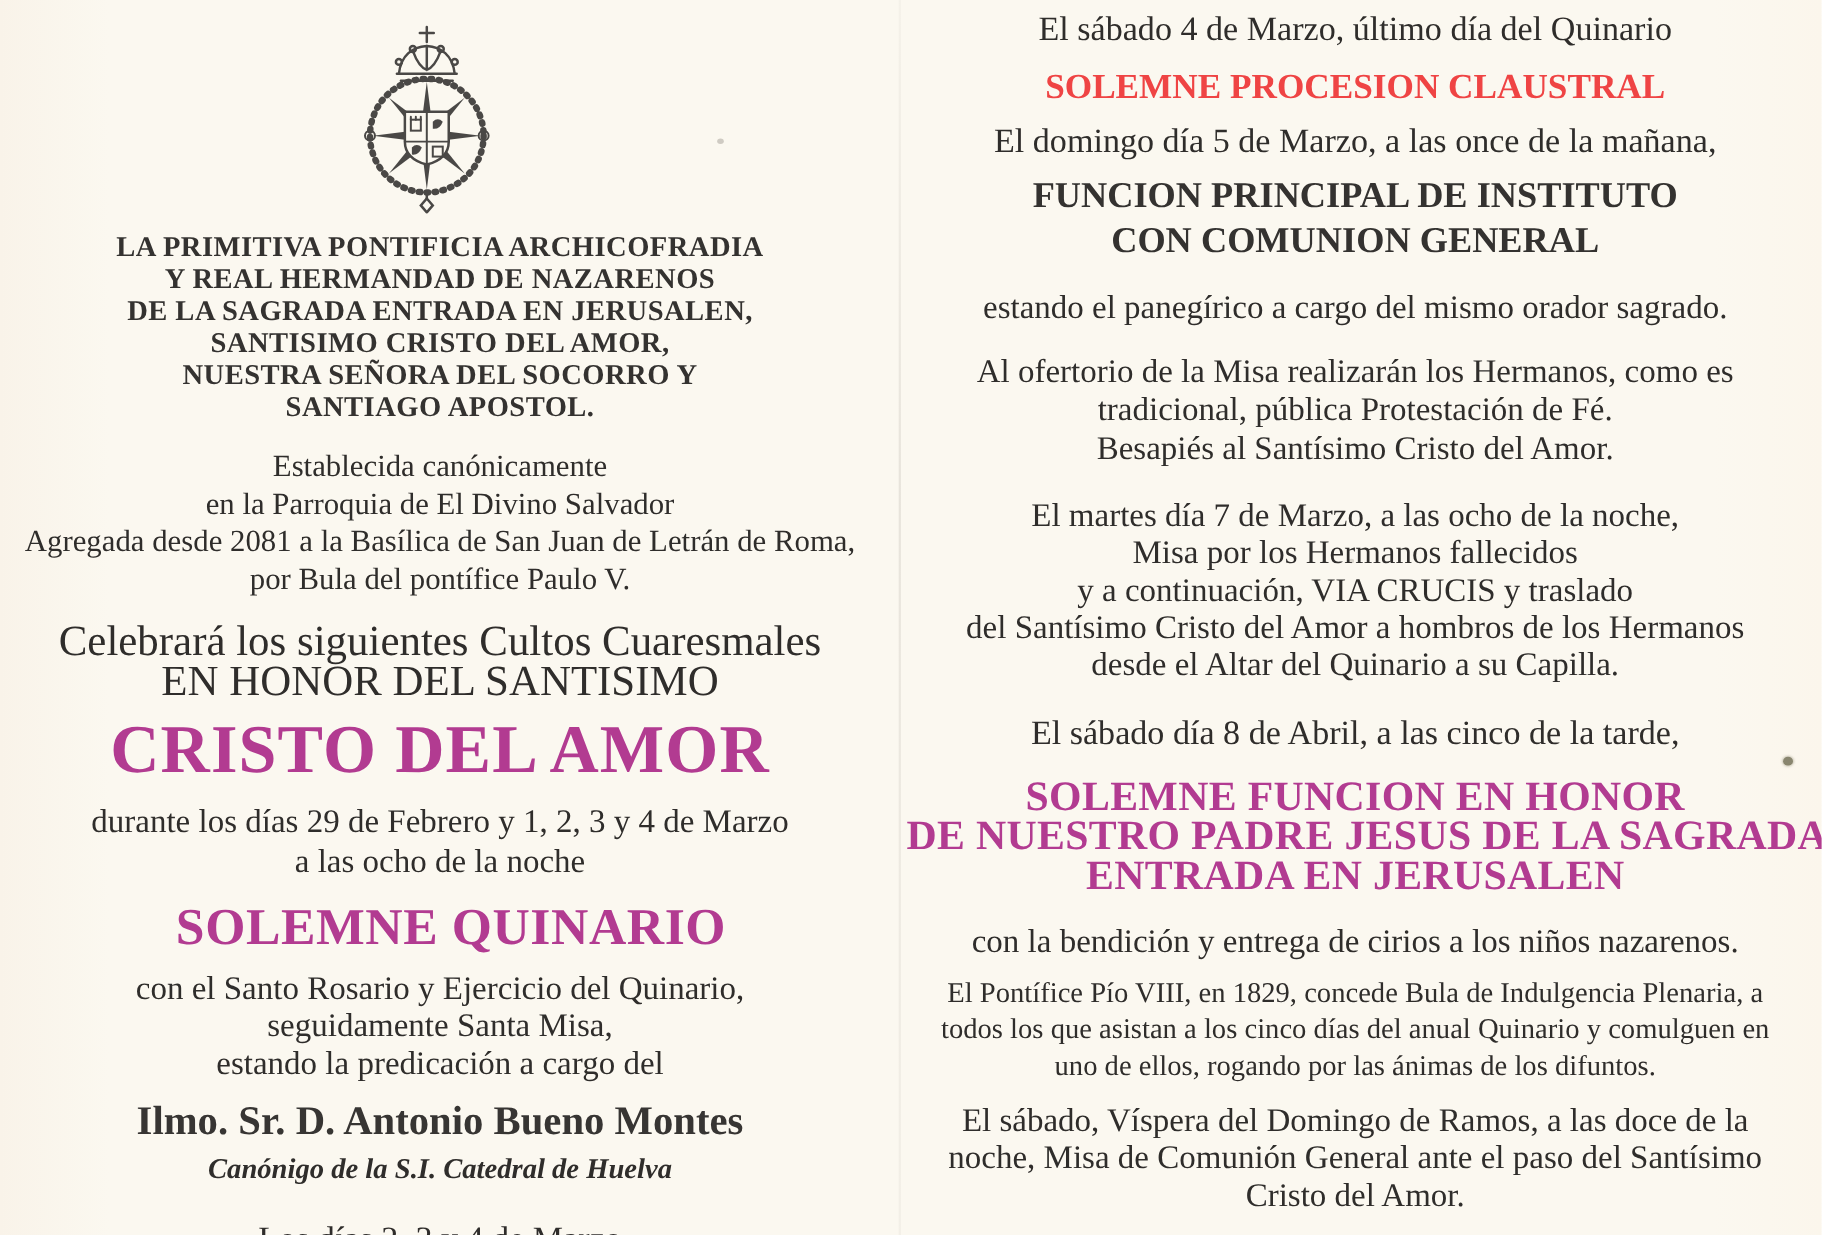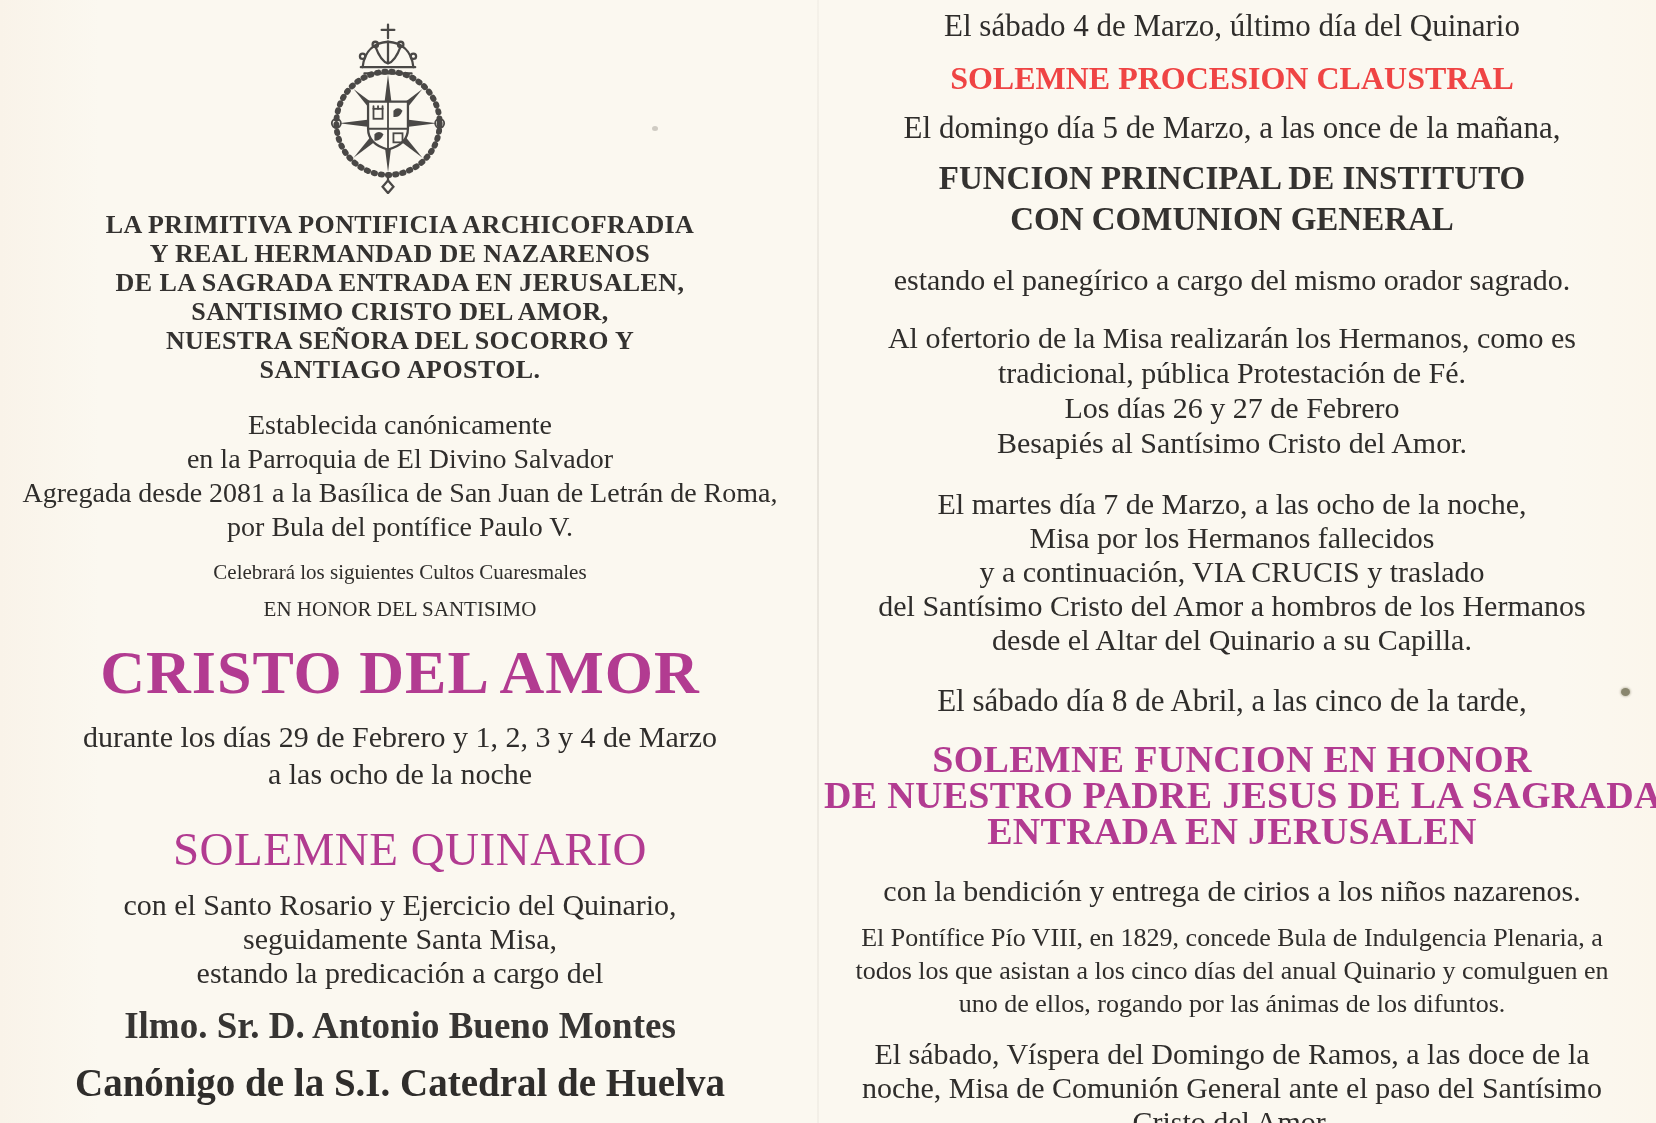--- a/index.html
+++ b/index.html
@@ -28,27 +28,27 @@
           background:#6d6a4f;opacity:.8;box-shadow:0 0 2px 1px rgba(109,106,79,.4);}
   .speck2{position:absolute;left:652px;top:126px;width:6px;height:5px;border-radius:50%;
           background:#9a948c;opacity:.45;}
   .speck3{position:absolute;left:1226px;top:508px;width:5px;height:4px;border-radius:50%;
           background:#a49e94;opacity:.4;}
 
   
   .emblem{width:196px;height:174px;margin:20px auto 0;transform:translateX(-12px);}
   .org{margin-top:16px;font-weight:bold;font-size:26px;line-height:29px;letter-spacing:.4px;color:#343230;}
   .established{margin-top:24px;font-size:28px;line-height:34px;}
-  .intro{margin-top:10px;font-size:21px;line-height:37px;}
+  .intro{margin-top:20px;font-size:39px;line-height:37px;}
   .main-title{margin:12px 0 0;font-size:62px;line-height:64px;font-weight:bold;color:var(--accent);letter-spacing:1px;}
   .dates{margin-top:14px;font-size:30px;line-height:37px;}
-  .quinario-title{margin:32px 0 0;font-size:47px;line-height:50px;font-weight:normal;color:var(--accent);letter-spacing:.5px;padding-left:20px;}
+  .quinario-title{margin:16px 0 0;font-size:47px;line-height:50px;font-weight:bold;color:var(--accent);letter-spacing:.5px;padding-left:20px;}
   .quinario-body{margin-top:14px;font-size:30px;line-height:34px;}
   .preacher-name{margin-top:16px;font-size:37px;line-height:40px;font-weight:bold;color:#373533;}
-  .preacher-title{margin-top:21px;font-size:39px;line-height:32px;font-weight:bold;}
+  .preacher-title{margin-top:7px;font-size:26px;line-height:32px;font-weight:bold;font-style:italic;}
   .jubileo{margin-top:28px;}
   .jubileo .l1{font-size:31px;line-height:38px;}
 
   
   .r-l1{margin-top:8px;font-size:31px;line-height:36px;}
   .r-h-procesion{margin-top:17px;font-size:32px;line-height:34px;font-weight:bold;color:#ef4444;}
   .r-l-domingo{margin-top:15px;font-size:31px;line-height:36px;}
   .r-h-funcion{margin-top:12px;font-size:33px;line-height:41px;font-weight:bold;color:#343230;}
   .r-panegirico{margin-top:23px;font-size:30px;line-height:34px;}
   .r-ofertorio{margin-top:23px;font-size:30px;line-height:35px;}
@@ -170,21 +170,20 @@
   <div class="r-h-funcion">
     <div class="line">FUNCION PRINCIPAL DE INSTITUTO</div>
     <div class="line">CON COMUNION GENERAL</div>
   </div>
 
   <div class="r-panegirico line">estando el panegírico a cargo del mismo orador sagrado.</div>
 
   <div class="r-ofertorio">
     <div class="line">Al ofertorio de la Misa realizarán los Hermanos, como es</div>
     <div class="line">tradicional, pública Protestación de Fé.</div>
-    <div class="line">Los días 26 y 27 de Febrero</div>
     <div class="line">Besapiés al Santísimo Cristo del Amor.</div>
   </div>
 
   <div class="r-martes">
     <div class="line">El martes día 7 de Marzo, a las ocho de la noche,</div>
     <div class="line">Misa por los Hermanos fallecidos</div>
     <div class="line">y a continuación, VIA CRUCIS y traslado</div>
     <div class="line">del Santísimo Cristo del Amor a hombros de los Hermanos</div>
     <div class="line">desde el Altar del Quinario a su Capilla.</div>
   </div>

